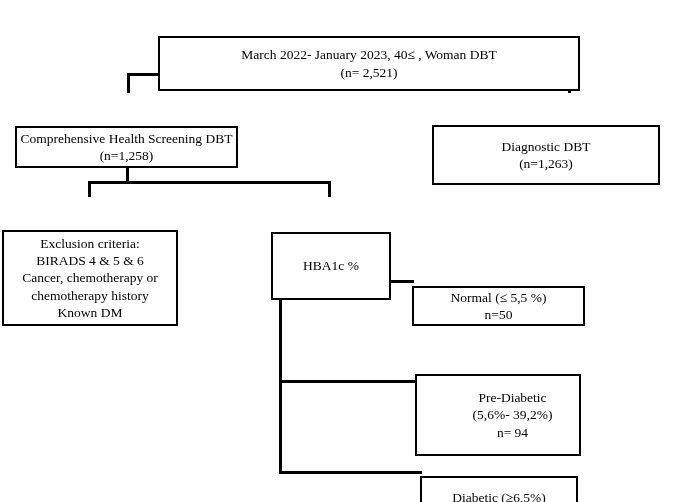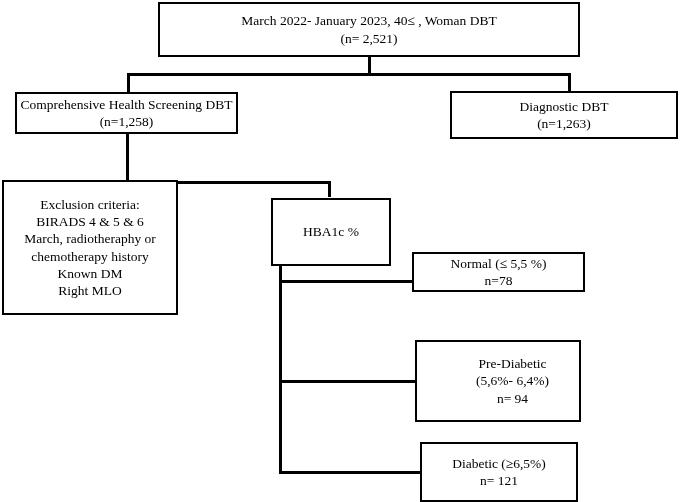--- a/index.html
+++ b/index.html
@@ -21,20 +21,21 @@
     position: absolute;
     box-sizing: border-box;
     border: 2.5px solid #000000;
     background: #ffffff;
     display: flex;
     flex-direction: column;
     align-items: center;
     justify-content: center;
     text-align: center;
     z-index: 2;
+    margin-top: 34px;
   }
   .node .line {
     display: block;
     width: 100%;
     line-height: 1.28;
     white-space: nowrap;
   }
   .fs14 { font-size: 13.5px; }
 
   
@@ -69,46 +70,45 @@
   <div class="node" style="left:158px; top:2px; width:422px; height:55px;">
     <span class="line fs14">March 2022- January 2023, 40≤ , Woman DBT</span>
     <span class="line fs14">(n= 2,521)</span>
   </div>
 
   <div class="node" style="left:15px; top:92px; width:223px; height:42px;align-items:center;">
     <span class="line fs14">Comprehensive Health Screening DBT</span>
     <span class="line fs14">(n=1,258)</span>
   </div>
 
-  <div class="node" style="left:450px; top:91px; width:228px; height:48px;">
+  <div class="node" style="left:432px; top:91px; width:228px; height:60px;">
     <span class="line fs14">Diagnostic DBT</span>
     <span class="line fs14">(n=1,263)</span>
   </div>
 
-  <div class="node" style="left:2px; top:180px; width:176px; height:135px; justify-content:center;text-align:center;">
+  <div class="node" style="left:2px; top:196px; width:176px; height:96px; justify-content:center;text-align:center;">
     <span class="line fs14">Exclusion criteria:</span>
     <span class="line fs14">BIRADS 4 &amp; 5 &amp; 6</span>
-    <span class="line fs14">March, radiotheraphy or</span>
+    <span class="line fs14">Cancer, chemotherapy or</span>
     <span class="line fs14">chemotherapy history</span>
     <span class="line fs14">Known DM</span>
-    <span class="line fs14">Right MLO</span>
   </div>
 
   <div class="node" style="left:271px; top:198px; width:120px; height:68px;">
     <span class="line fs14">HBA1c %</span>
   </div>
 
   <div class="node" style="left:412px; top:252px; width:173px; height:40px;align-items:flex-end;">
     <span class="line fs14">Normal (≤ 5,5 %)</span>
-    <span class="line fs14">n=78</span>
+    <span class="line fs14">n=50</span>
   </div>
 
   <div class="node" style="left:415px; top:340px; width:166px; height:82px;padding-left:29px;">
     <span class="line fs14">Pre-Diabetic</span>
-    <span class="line fs14">(5,6%- 6,4%)</span>
+    <span class="line fs14">(5,6%- 39,2%)</span>
     <span class="line fs14">n= 94</span>
   </div>
 
   <div class="node" style="left:420px; top:442px; width:158px; height:60px;">
     <span class="line fs14">Diabetic (≥6,5%)</span>
     <span class="line fs14">n= 121</span>
   </div>
 
 </div>
 

